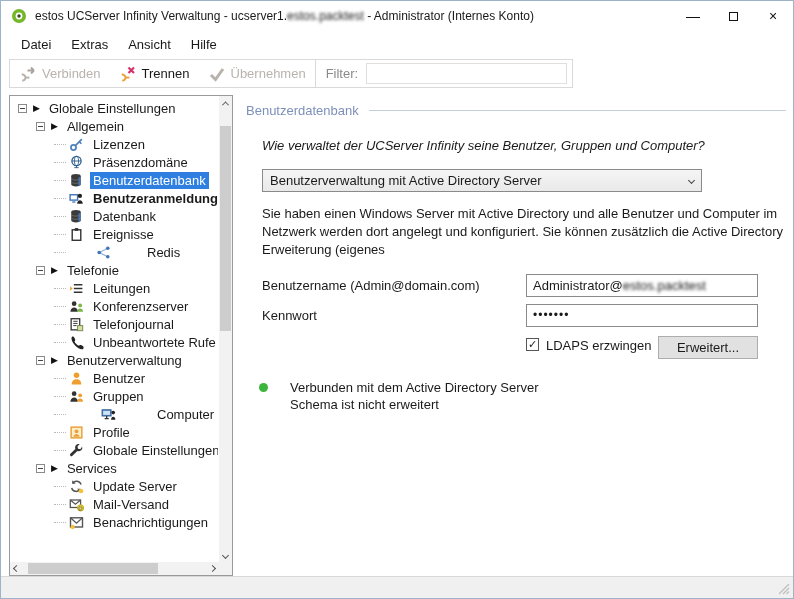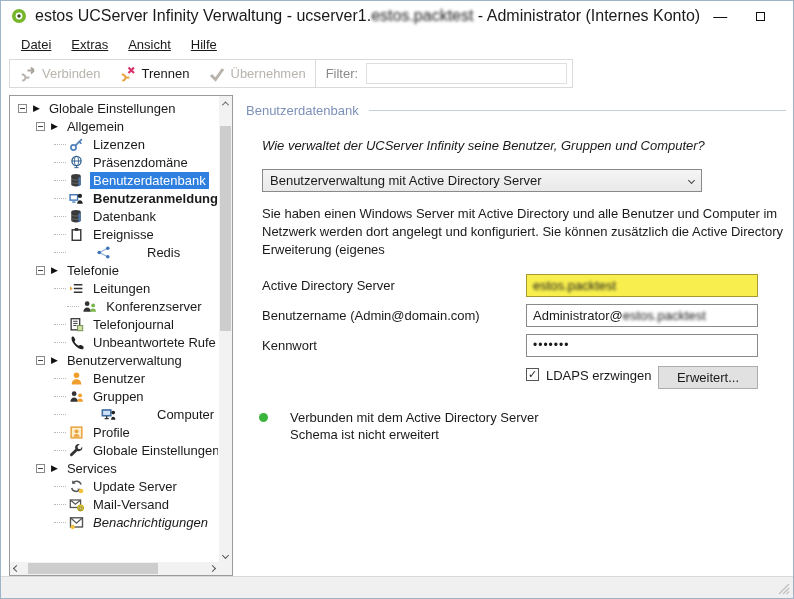--- a/index.html
+++ b/index.html
@@ -7,28 +7,28 @@
   .window{
     position:relative;width:794px;height:599px;margin:0;
     background:#fff;border:1px solid #9db3c8;
     font-family:"Liberation Sans",sans-serif;font-size:13px;color:#1a1a1a;
     overflow:hidden;
   }
   
   .titlebar{position:absolute;top:0;left:0;right:0;height:30px;display:flex;align-items:center;background:#fff;}
   .app-icon{width:16px;height:16px;margin:0 8px 0 10px;flex:none;}
   .app-icon svg{width:16px;height:16px;display:block;}
-  .title-text{font-size:16px;white-space:nowrap;text-align:center;}
+  .title-text{font-size:12px;white-space:nowrap;text-align:center;}
   .redacted{filter:blur(1.5px);}
   .win-controls{margin-left:auto;display:flex;height:100%;}
   .win-btn{width:40px;height:100%;display:flex;align-items:center;justify-content:center;font-size:14px;color:#111;}
   .max-glyph{width:9px;height:9px;border:1px solid #111;}
   
   .menubar{position:absolute;top:30px;left:0;right:0;height:26px;display:flex;align-items:center;padding-left:10px;}
-  .menu-item{padding:3px 10px;text-decoration:underline;}
+  .menu-item{padding:3px 10px;}
   
   .toolbar{position:absolute;top:58px;left:8px;width:564px;height:29px;border:1px solid #d9d9d9;display:flex;align-items:center;background:#fff;}
   .tb-btn{display:flex;align-items:center;gap:5px;padding:0 9px;height:100%;}
   .tb-icon svg{width:18px;height:18px;display:block;}
   .tb-btn.disabled .tb-label{color:#b9b3ad;}
   .tb-sep{width:1px;height:100%;background:#d9d9d9;}
   .tb-filter-label{color:#8a8a8a;padding:0 8px 0 10px;}
   .tb-filter-input{flex:1;height:21px;border:1px solid #e2dedb;outline:none;font:inherit;padding:0 4px;margin-right:5px;}
   
   .tree-panel{position:absolute;left:8px;top:94px;width:224px;height:481px;border:1px solid #9a9a9a;background:#fff;}
@@ -248,21 +248,21 @@
         <div class="tree-row" style="padding-left: 44px;">
           <span class="tree-connector"></span>
           <span class="tree-icon">
             <svg viewBox="0 0 14 14">
               <path d="M4.5 3.5h8M4.5 7h8M4.5 10.5h8" stroke="#333" stroke-width="1.5"></path>
               <path d="M1 5l2.4 2L1 9z" fill="#e8a33d"></path>
             </svg>
           </span>
           <span class="tree-label">Leitungen</span>
         </div>
-        <div class="tree-row" style="padding-left: 44px; justify-content: center;">
+        <div class="tree-row" style="padding-left: 44px;">
           <span class="tree-connector"></span>
           <span class="tree-icon">
             <svg viewBox="0 0 14 14">
               <circle cx="4.8" cy="4.4" r="2.2" fill="#333"></circle>
               <path d="M1.3 12c0-2.6 1.6-4.1 3.5-4.1S8.3 9.4 8.3 12z" fill="#333"></path>
               <circle cx="10.4" cy="6" r="1.8" fill="#7ab648"></circle>
               <path d="M7.7 12c0-2 1.2-3.1 2.7-3.1s2.7 1.1 2.7 3.1z" fill="#7ab648"></path>
             </svg>
           </span>
           <span class="tree-label">Konferenzserver</span>
@@ -370,21 +370,21 @@
           <span class="tree-icon">
             <svg viewBox="0 0 14 14">
               <rect x="1.2" y="2.8" width="9.6" height="7" fill="#fff" stroke="#555" stroke-width="1.2"></rect>
               <path d="M1.2 2.8L6 6.8l4.8-4" fill="none" stroke="#555" stroke-width="1.1"></path>
               <circle cx="10.8" cy="10.2" r="2.9" fill="#f4e04d" stroke="#b8a000" stroke-width="0.8"></circle>
               <text x="10.8" y="11.8" font-size="4.6" text-anchor="middle" fill="#555" font-family="Liberation Sans, sans-serif">@</text>
             </svg>
           </span>
           <span class="tree-label">Mail-Versand</span>
         </div>
-        <div class="tree-row" style="padding-left: 44px; font-style: italic;">
+        <div class="tree-row" style="padding-left: 44px;">
           <span class="tree-connector"></span>
           <span class="tree-icon">
             <svg viewBox="0 0 14 14">
               <rect x="1.4" y="2.6" width="11.2" height="8.6" fill="#fff" stroke="#555" stroke-width="1.3"></rect>
               <path d="M1.4 2.6L7 7.6l5.6-5" fill="none" stroke="#555" stroke-width="1.2"></path>
               <circle cx="3.4" cy="11.2" r="2" fill="#f4c23d"></circle>
             </svg>
           </span>
           <span class="tree-label">Benachrichtigungen</span>
         </div>
@@ -416,26 +416,20 @@
       <span class="section-line"></span>
     </div>
     <div class="question">Wie verwaltet der UCServer Infinity seine Benutzer, Gruppen und Computer?</div>
     <div class="combo">
       <span>Benutzerverwaltung mit Active Directory Server</span>
       <span class="chev down"></span>
     </div>
     <div class="desc">Sie haben einen Windows Server mit Active Directory und alle Benutzer und Computer im Netzwerk werden dort angelegt und konfiguriert. Sie können zusätzlich die Active Directory Erweiterung (eigenes</div>
 
     <div class="form">
-      <div class="frow">
-        <span class="flabel">Active Directory Server</span>
-        <div class="finput highlight" style="background: rgb(248, 239, 78);">
-          <span class="redacted">estos.packtest</span>
-        </div>
-      </div>
       <div class="frow">
         <span class="flabel">Benutzername (Admin@domain.com)</span>
         <div class="finput">
           <span>Administrator@</span>
             <span class="redacted">estos.packtest</span>
         </div>
       </div>
       <div class="frow">
         <span class="flabel">Kennwort</span>
         <div class="finput">

